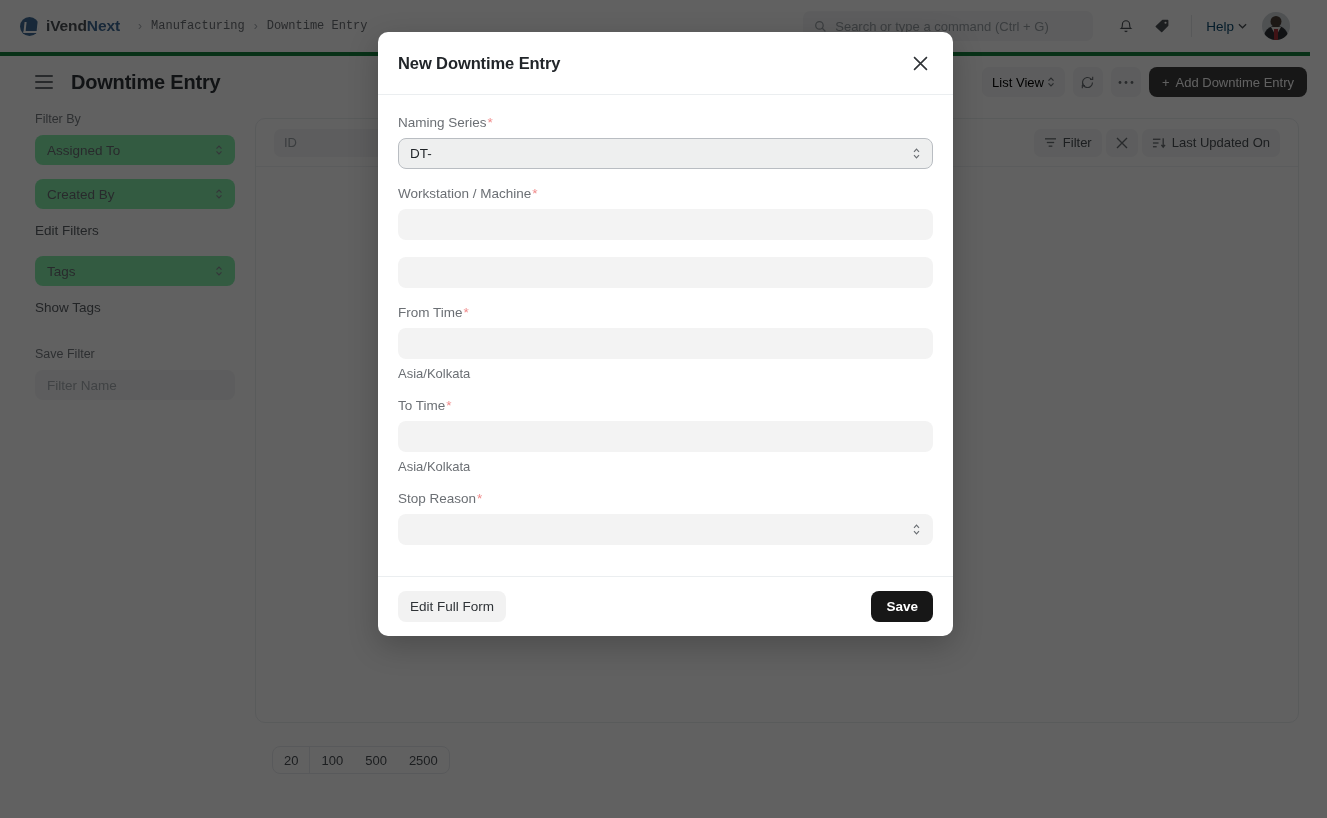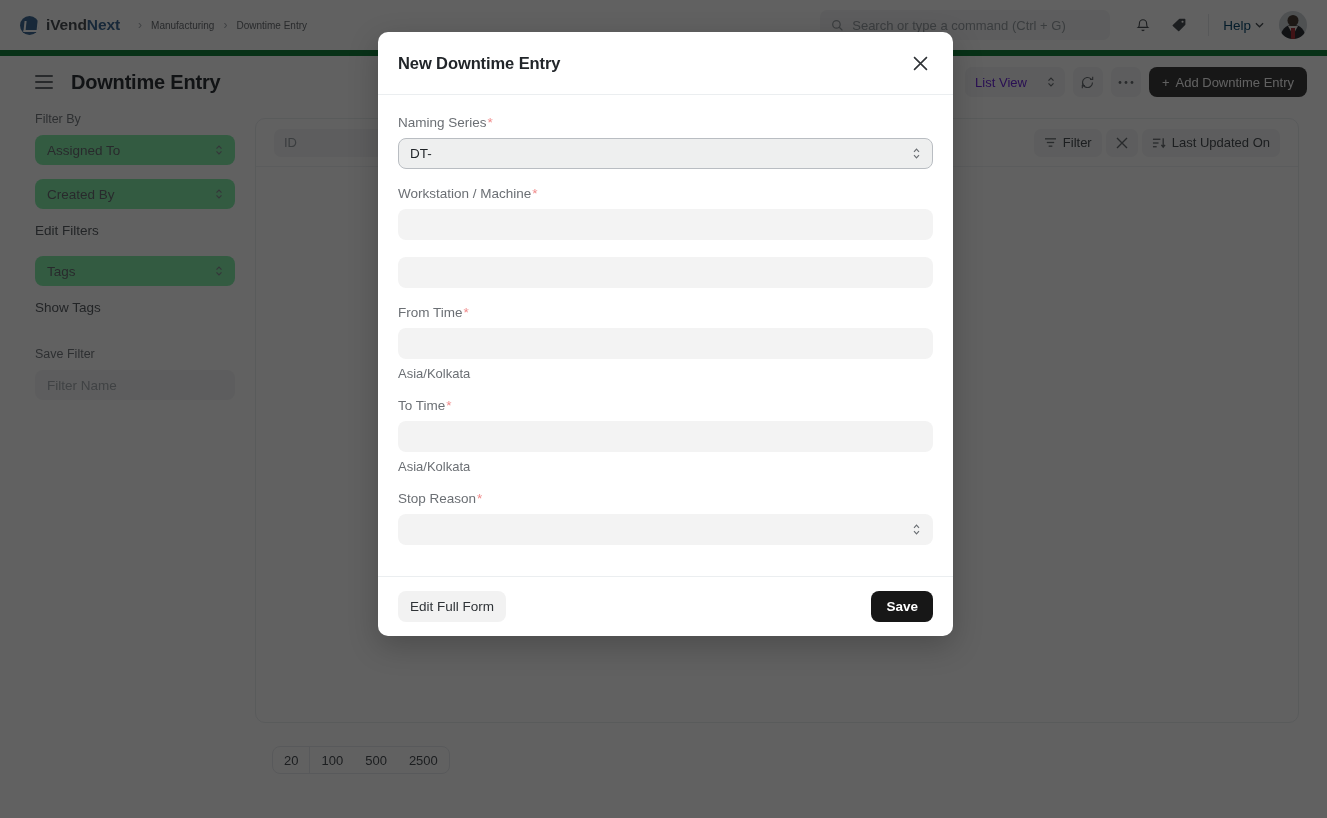--- a/index.html
+++ b/index.html
@@ -7,40 +7,40 @@
     width: 1327px; height: 818px;
     font-family: "Liberation Sans", sans-serif;
     overflow: hidden;
     background: #ffffff;
   }
 
   
   #app { position: absolute; inset: 0; background: #ffffff; }
 
   .navbar {
-    position: absolute; top: 0; left: 0; right: 0; height: 56px;
-    background: #ffffff; border-bottom: 6px solid #15803d;
+    position: absolute; top: 0; left: 0; right: 17px; height: 56px;
+    background: #ffffff; border-bottom: 4px solid #15803d;
     display: flex; align-items: center; padding: 0 20px;
   }
   .brand { display: flex; align-items: center; gap: 7px; }
   .brand-mark {
     width: 19px; height: 19px; border-radius: 50%;
     background: #3f6b96; position: relative; flex: 0 0 auto;
   }
   .brand-mark::after {
     content: ""; position: absolute; left: 4px; top: 5px;
     width: 11px; height: 9px;
     border-left: 2px solid #ffffff; border-right: 2px solid #ffffff;
     border-bottom: 2px solid #ffffff; transform: skewX(-6deg);
   }
   .brand-text { font-size: 15.5px; font-weight: bold; color: #4a4f54; letter-spacing: -0.1px; }
   .brand-text .accent { color: #3f6b96; }
 
   .crumbs { display: flex; align-items: center; gap: 9px; margin-left: 18px; }
-  .crumb { font-size: 10px; color: #6b6f74; }
+  .crumb { font-size: 12px; color: #6b6f74; font-family: Liberation Mono, monospace; }
   .crumb-sep { color: #a8adb3; font-size: 12px; }
 
   .nav-right { margin-left: auto; display: flex; align-items: center; gap: 6px; }
   .searchbox {
     width: 290px; height: 30px; background: #f4f5f6; border-radius: 7px;
     display: flex; align-items: center; gap: 8px; padding: 0 11px;
     margin-right: 12px;
     text-align: right;
   }
   .searchbox .ph { font-size: 13px; color: #9aa0a6; white-space: nowrap; }
@@ -74,21 +74,21 @@
 
   
   .page-head { position: absolute; top: 56px; left: 0; right: 0; height: 52px; display: flex; align-items: center; }
   .hamburger { margin-left: 35px; width: 18px; display: flex; flex-direction: column; gap: 4px; }
   .hamburger i { display: block; height: 2px; background: #6b6f74; border-radius: 1px; }
   .page-title { font-size: 20px; font-weight: bold; color: #2f3337; margin-left: 18px; letter-spacing: -0.2px; }
 
   .page-actions { margin-left: auto; display: flex; align-items: center; gap: 8px; padding-right: 20px; }
   .ghost-select {
     height: 30px; background: #f4f5f6; border-radius: 7px; padding: 0 10px;
-    display: flex; align-items: center; gap: 20px; font-size: 13px; color: #6d28d9;
+    display: flex; align-items: center; gap: 3px; font-size: 13px; color: #000000;
   }
   .round-btn {
     width: 30px; height: 30px; border-radius: 7px; background: #f4f5f6;
     display: flex; align-items: center; justify-content: center; color: #6b6f74;
   }
   .primary-btn {
     height: 30px; background: #3d3d3d; color: #ffffff; border-radius: 8px;
     padding: 0 13px; display: flex; align-items: center; gap: 6px;
     font-size: 13px;
   }

